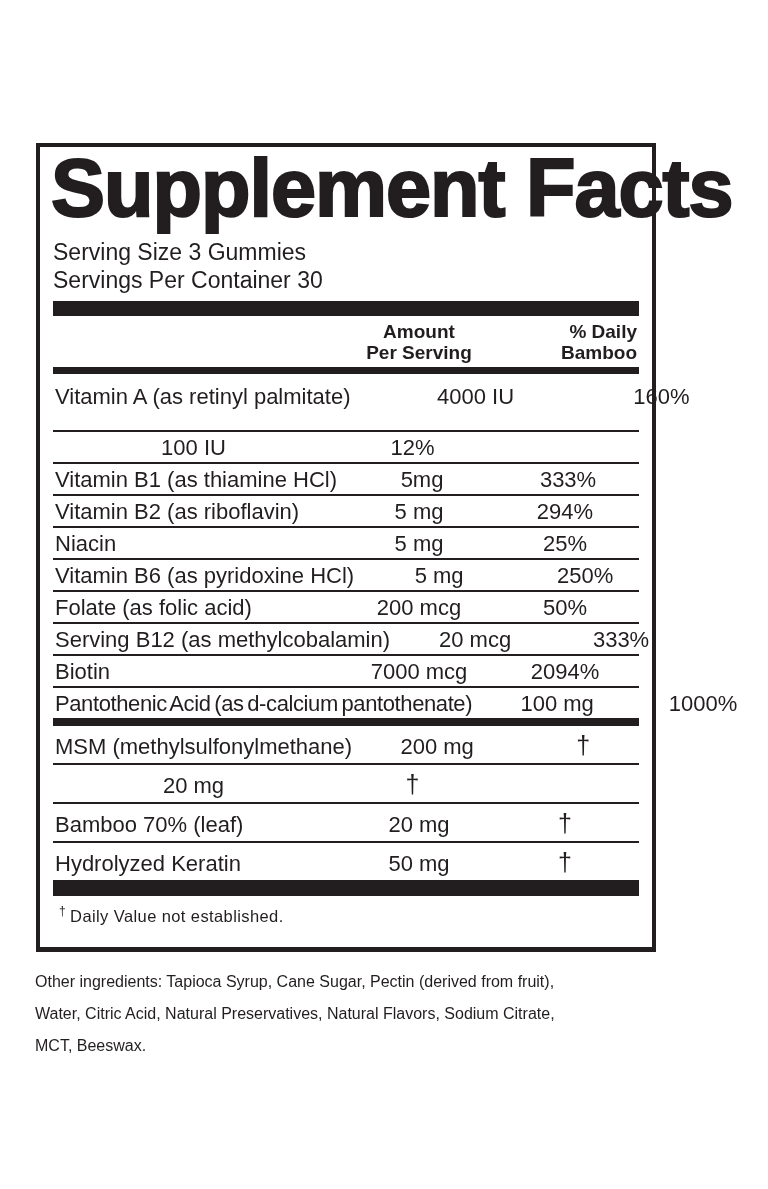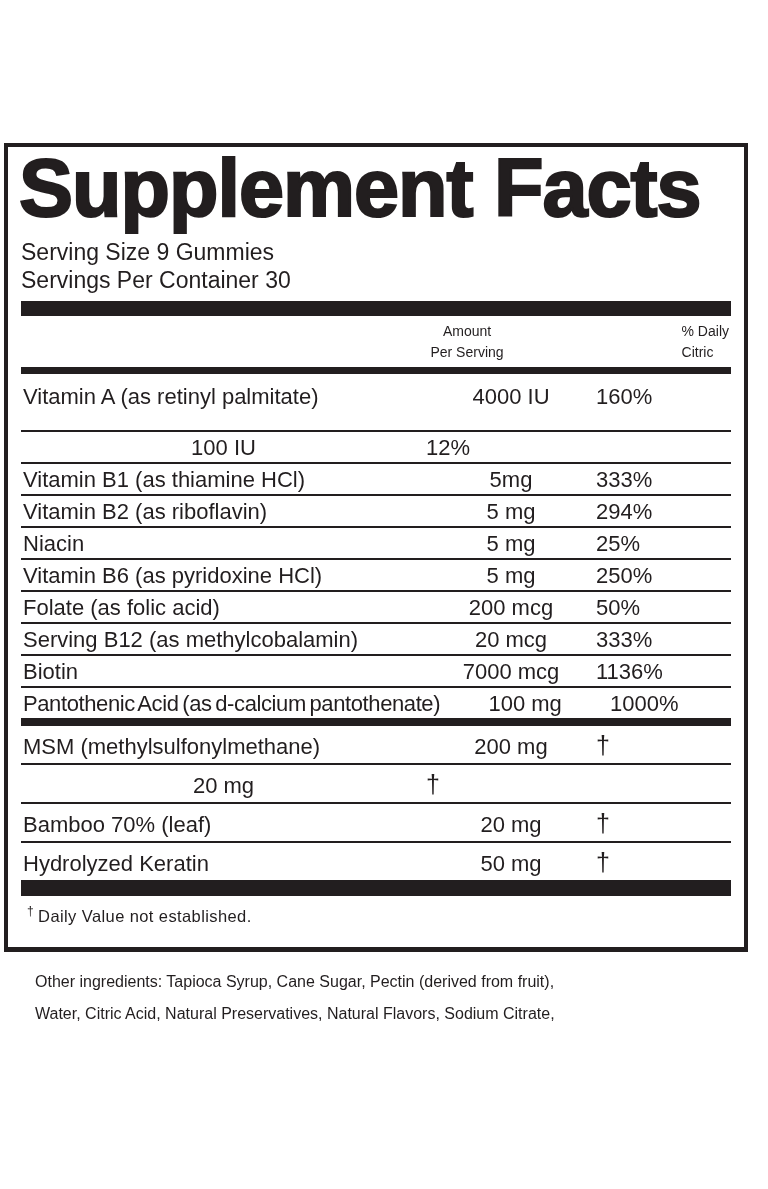--- a/index.html
+++ b/index.html
@@ -8,22 +8,22 @@
   }
   *{box-sizing:border-box;}
   html,body{margin:0;padding:0;}
   body{
     width:768px;height:1189px;overflow:hidden;
     background:var(--bg);
     color:var(--ink);
     font-family:"Liberation Sans", sans-serif;
   }
   .facts-box{
-    margin:143px 20px 0 4px;
-    width:744px;
+    margin:143px 20px 0 36px;
+    width:620px;
     border:4px solid var(--ink);
     border-bottom-width:5px;
     background:var(--bg);
     padding:0 13px 0 13px;
   }
   .facts-title{
     font-size:81px;
     font-weight:bold;
     letter-spacing:-1px;
     line-height:0.96;
@@ -41,42 +41,41 @@
   .bar-medium{height:7px;}
   .bar-section{height:8px;}
   .bar-bottom{height:16px;}
   .grid3{
     display:grid;
     grid-template-columns:1fr 170px 135px;
   }
   .header-row{
     align-items:end;
     padding:5px 0 4px 0;
-    font-weight:normal;
-    font-size:14px;
+    font-weight:bold;
+    font-size:19px;
     line-height:21px;
-    gap:44px;
   }
   .hdr-amount{text-align:center;}
   .hdr-dv{text-align:right;}
-  .hdr-dv .hdr-inner{display:inline-block;text-align:left;padding-right:2px;}
+  .hdr-dv .hdr-inner{display:inline-block;text-align:right;padding-right:2px;}
   .row{
     align-items:baseline;
     border-bottom:2px solid var(--ink);
     font-size:22px;
     line-height:26px;
     padding:3px 0 1px 0;
   }
   .section .row:last-of-type{border-bottom:none;}
-  .row.tall{padding:10px 0 20px 0;}
+  .row.tall{padding:10px 0 20px 0;gap:40px;}
   .sec2 .row{padding:6px 0 3px 0;}
   .cell-name{white-space:nowrap;padding-left:2px;}
   .cell-name.tight{letter-spacing:-0.4px;word-spacing:-2px;text-align:center;}
   .cell-amount{text-align:center;}
-  .cell-dv{text-align:left;padding-right:13px;}
+  .cell-dv{text-align:center;padding-right:13px;}
   .sec2 .cell-dv{font-size:25px;}
   .footnote{
     padding:8px 0 22px 6px;
     font-size:16.5px;
     letter-spacing:0.4px;
   }
   .footnote sup{
     font-size:12px;
     vertical-align:super;
     margin-right:4px;
@@ -89,36 +88,36 @@
   }
 </style>
 </head>
 <body>
 
 <div class="facts-box">
 
   <div class="facts-title">Supplement Facts</div>
 
   <div class="serving-info">
-    <div>Serving Size 9 Gummies</div>
+    <div>Serving Size 3 Gummies</div>
     <div>Servings Per Container 30</div>
   </div>
 
   <div class="bar bar-thick"></div>
 
   <div class="grid3 header-row">
     <div></div>
     <div class="hdr-amount">
       <div>Amount</div>
       <div>Per Serving</div>
     </div>
     <div class="hdr-dv">
       <div class="hdr-inner">
         <div>% Daily</div>
-        <div>Citric</div>
+        <div>Bamboo</div>
       </div>
     </div>
   </div>
 
   <div class="bar bar-medium"></div>
 
   <div class="section sec1">
 
       <div class="grid3 row tall">
         <div class="cell-name">Vitamin A (as retinyl palmitate)</div>
@@ -163,21 +162,21 @@
 
       <div class="grid3 row">
         <div class="cell-name">Serving B12 (as methylcobalamin)</div>
         <div class="cell-amount">20 mcg</div>
         <div class="cell-dv">333%</div>
       </div>
 
       <div class="grid3 row">
         <div class="cell-name">Biotin</div>
         <div class="cell-amount">7000 mcg</div>
-        <div class="cell-dv">1136%</div>
+        <div class="cell-dv">2094%</div>
       </div>
 
       <div class="grid3 row">
         <div class="cell-name tight">Pantothenic Acid (as d-calcium pantothenate)</div>
         <div class="cell-amount">100 mg</div>
         <div class="cell-dv">1000%</div>
       </div>
 
   </div>
 
@@ -214,13 +213,14 @@
 
   <div class="footnote">
     <sup>†</sup><span>Daily Value not established.</span>
   </div>
 
 </div>
 
 <div class="other-ingredients">
   <div>Other ingredients: Tapioca Syrup, Cane Sugar, Pectin (derived from fruit),</div>
   <div>Water, Citric Acid, Natural Preservatives, Natural Flavors, Sodium Citrate,</div>
+  <div>MCT, Beeswax.</div>
 </div>
 
 </body></html>

